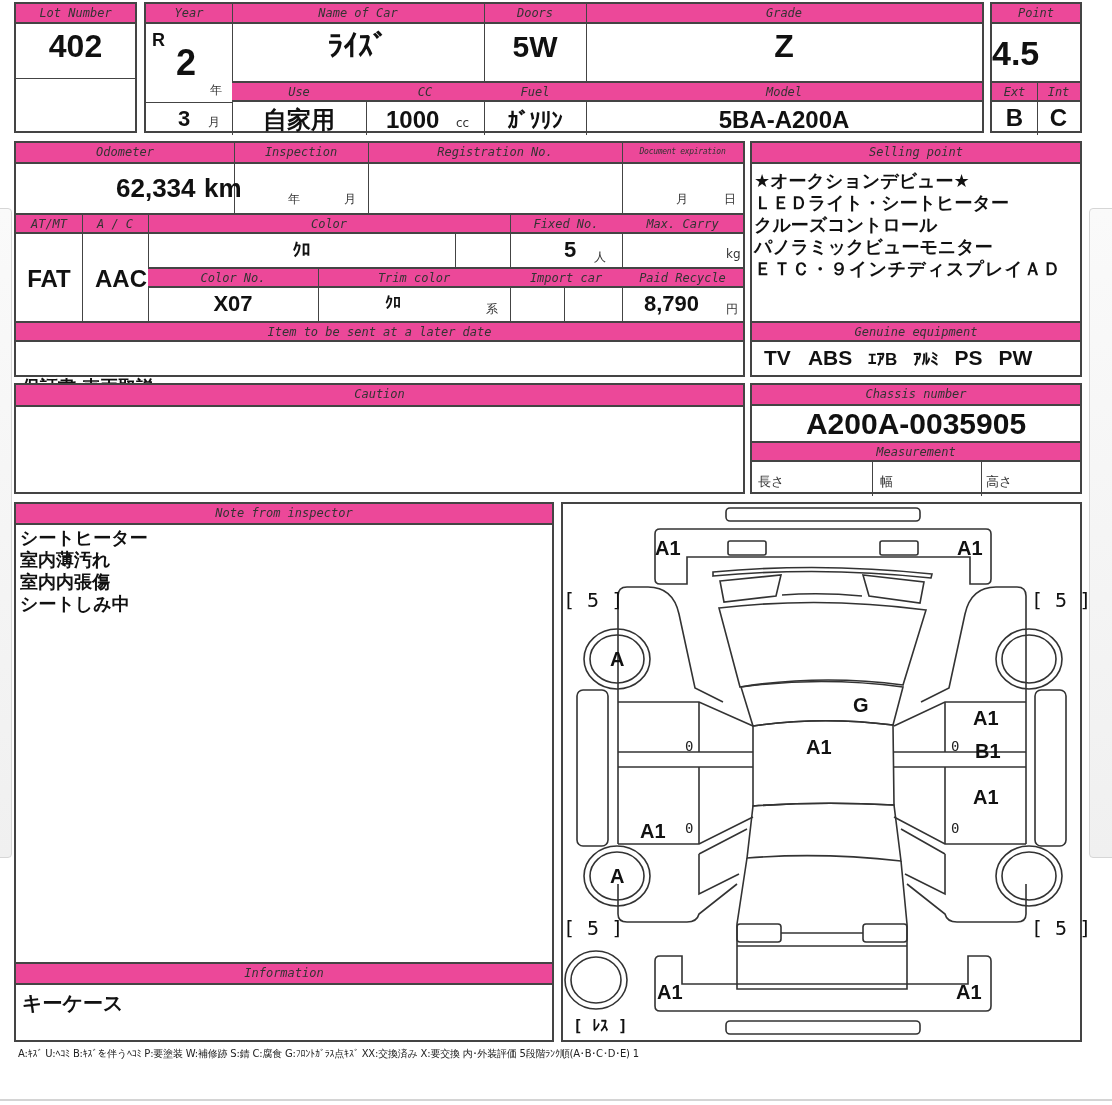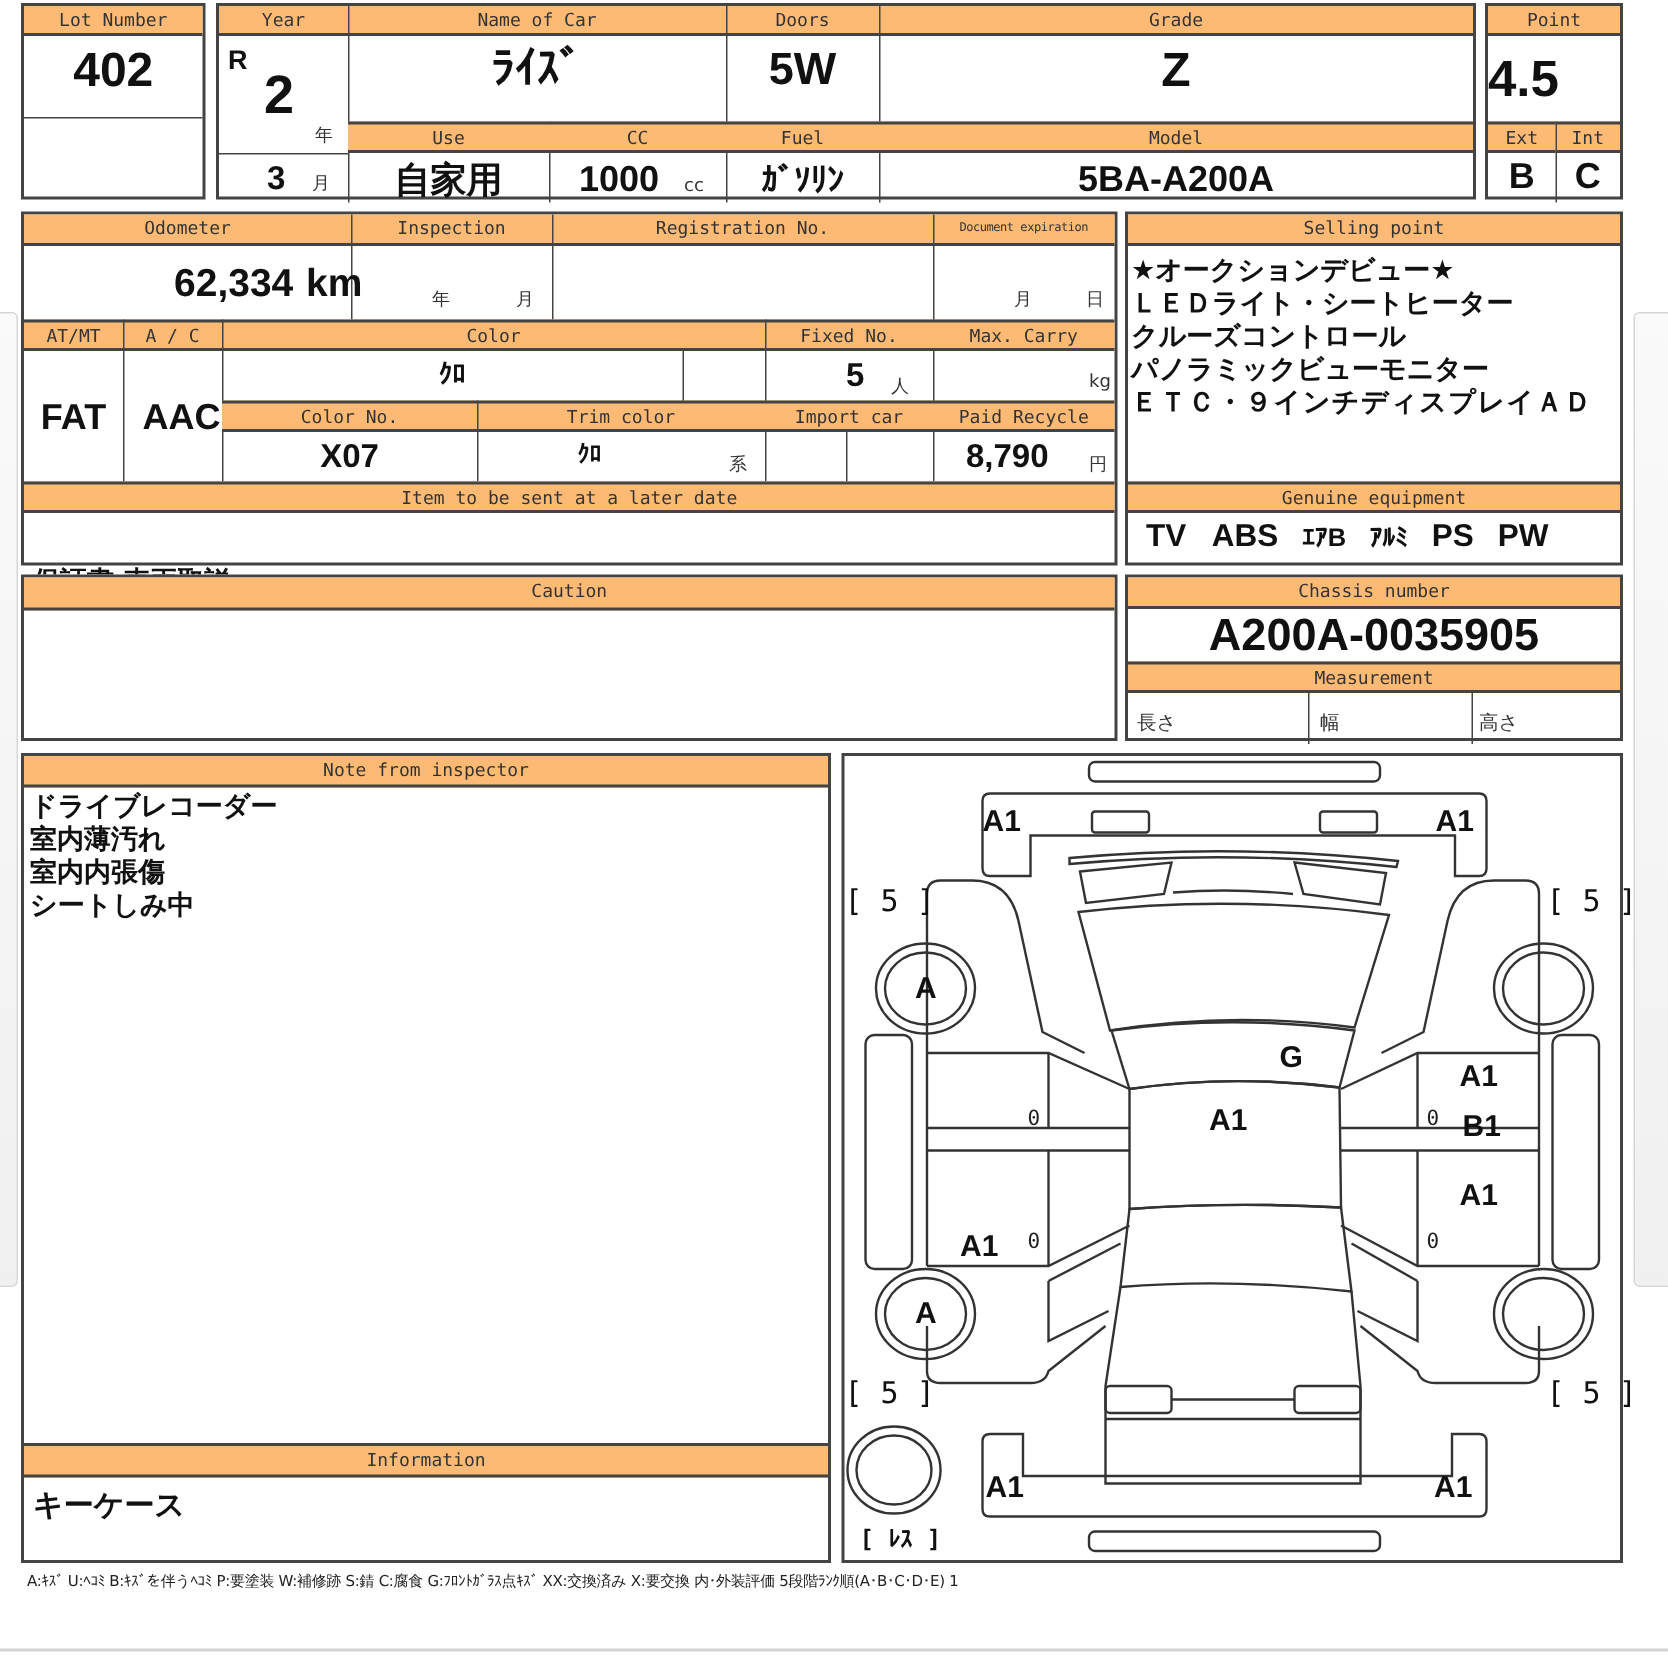--- a/index.html
+++ b/index.html
@@ -6,24 +6,24 @@
   body {
     width:1112px; height:1105px; position:relative; overflow:hidden;
     background:#ffffff; font-family:"DejaVu Sans", sans-serif; color:#111;
   }
   .side-panel {
     position:absolute; background:linear-gradient(#fafafa,#f0f0f0);
     border:1px solid #d6d6d6; border-radius:4px;
   }
   .box { position:absolute; border:2px solid #444; background:#fff; box-sizing:border-box; }
   .hdr {
-    position:absolute; background:#fdba74; box-sizing:border-box;
+    position:absolute; background:#ec4899; box-sizing:border-box;
     border-bottom:2px solid #444;
     font-family:"DejaVu Sans Mono", monospace; font-size:12px; color:#333;
-    text-align:center; line-height:18px; white-space:nowrap; overflow:hidden;
+    text-align:center; line-height:18px; white-space:nowrap; overflow:hidden;font-style:italic;
   }
   .hdr.small { font-size:8px; letter-spacing:-0.3px; }
   .vline { position:absolute; width:0; border-left:1.5px solid #444; }
   .hline { position:absolute; height:0; border-top:1.5px solid #444; }
   .val { position:absolute; font-family:"Liberation Sans", sans-serif; font-weight:bold; color:#111; white-space:nowrap; }
   .unit { position:absolute; font-family:"DejaVu Sans", sans-serif; font-size:12px; color:#333; white-space:nowrap; }
   .jp { font-family:"DejaVu Sans", sans-serif; font-weight:bold; color:#111; }
   .list-line { font-size:18px; line-height:22px; font-weight:bold; white-space:nowrap; }
   .legend {
     position:absolute; left:18px; top:1047px; font-size:10px; color:#222;
@@ -178,21 +178,21 @@
   <div class="vline" style="left:120px;top:77px;height:34px;"></div>
   <div class="vline" style="left:229px;top:77px;height:34px;"></div>
   <div class="unit" style="left:6px;top:88px;font-size:13px;">長さ</div>
   <div class="unit" style="left:128px;top:88px;font-size:13px;">幅</div>
   <div class="unit" style="left:234px;top:88px;font-size:13px;">高さ</div>
 </div>
 
 <div class="box" style="left:14px;top:502px;width:540px;height:462px;">
   <div class="hdr" style="left:0;top:0;width:100%;height:21px;">Note from inspector</div>
   <div style="position:absolute;left:4px;top:23px;">
-    <div class="list-line jp">ドライブレコーダー</div>
+    <div class="list-line jp">シートヒーター</div>
     <div class="list-line jp">室内薄汚れ</div>
     <div class="list-line jp">室内内張傷</div>
     <div class="list-line jp">シートしみ中</div>
   </div>
 </div>
 
 <div class="box" style="left:14px;top:962px;width:540px;height:80px;">
   <div class="hdr" style="left:0;top:0;width:100%;height:21px;">Information</div>
   <div class="val jp" style="left:6px;top:26px;font-size:20px;">キーケース</div>
 </div>

